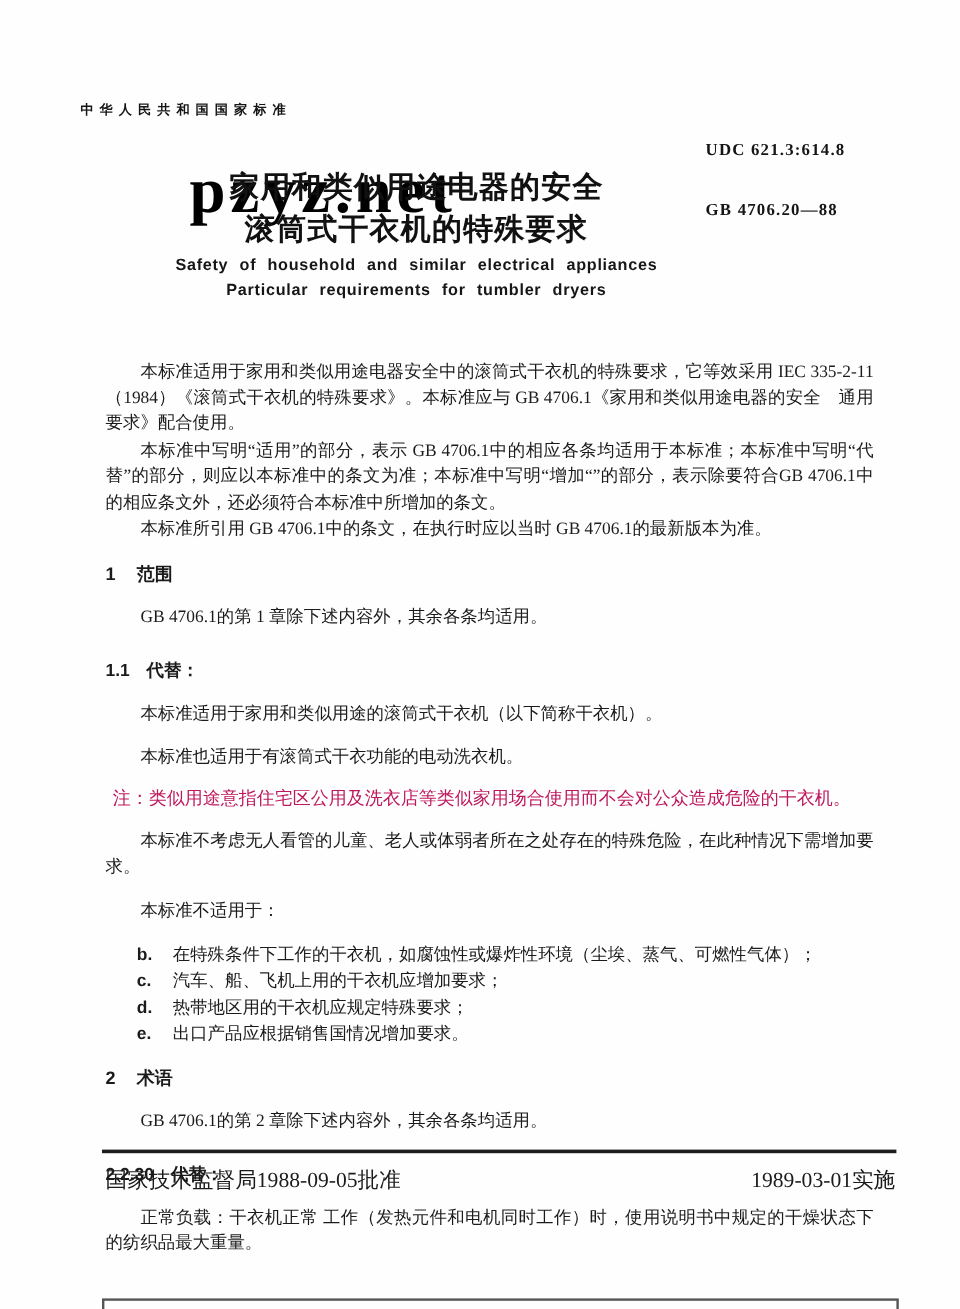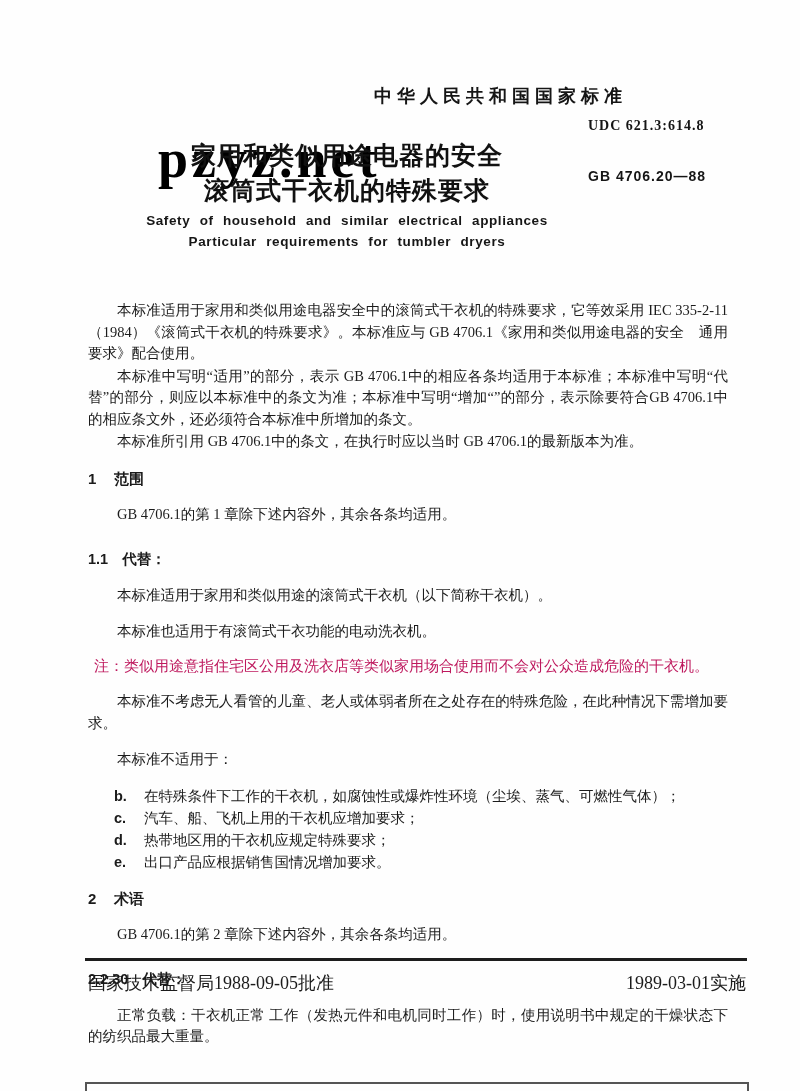--- a/index.html
+++ b/index.html
@@ -11,39 +11,39 @@
   .page{position:absolute;inset:0;}
   
   .watermark{
     position:absolute;left:158px;top:128px;z-index:0;
     font-family:Liberation Serif, serif;
     font-size:54px;font-weight:bold;color:#000000;letter-spacing:4px;
     user-select:none;
   }
   
   .org-line{
-    position:absolute;top:84px;left:67px;width:560px;text-align:right;z-index:2;
+    position:absolute;top:84px;left:67px;width:560px;text-align:left;z-index:2;
     font-family:"Liberation Sans",sans-serif;
-    font-size:18px;font-weight:bold;letter-spacing:5px;color:#151515;
+    font-size:11px;font-weight:bold;letter-spacing:5px;color:#151515;
   }
   .title-zh{
     position:absolute;left:67px;width:560px;text-align:center;z-index:2;
     font-family:"Liberation Sans",sans-serif;
     font-size:25px;font-weight:bold;letter-spacing:1px;color:#111;
   }
   .title-zh.l1{top:139px;}
   .title-zh.l2{top:174px;}
   .udc{
     position:absolute;left:588px;top:118px;z-index:2;
     font-family:"Liberation Serif",serif;
     font-size:14px;font-weight:bold;letter-spacing:1px;color:#151515;
   }
   .gbno{
     position:absolute;left:588px;top:168px;z-index:2;
-    font-family:Liberation Sans, sans-serif;
+    font-family:Liberation Serif, serif;
     font-size:14px;font-weight:bold;letter-spacing:1px;color:#151515;
   }
   .title-en{
     position:absolute;left:67px;width:560px;text-align:center;z-index:2;
     font-family:"Liberation Sans",sans-serif;
     font-size:13.5px;font-weight:bold;letter-spacing:0.6px;word-spacing:5px;color:#161616;
   }
   .title-en.l1{top:213px;}
   .title-en.l2{top:234px;}
   

